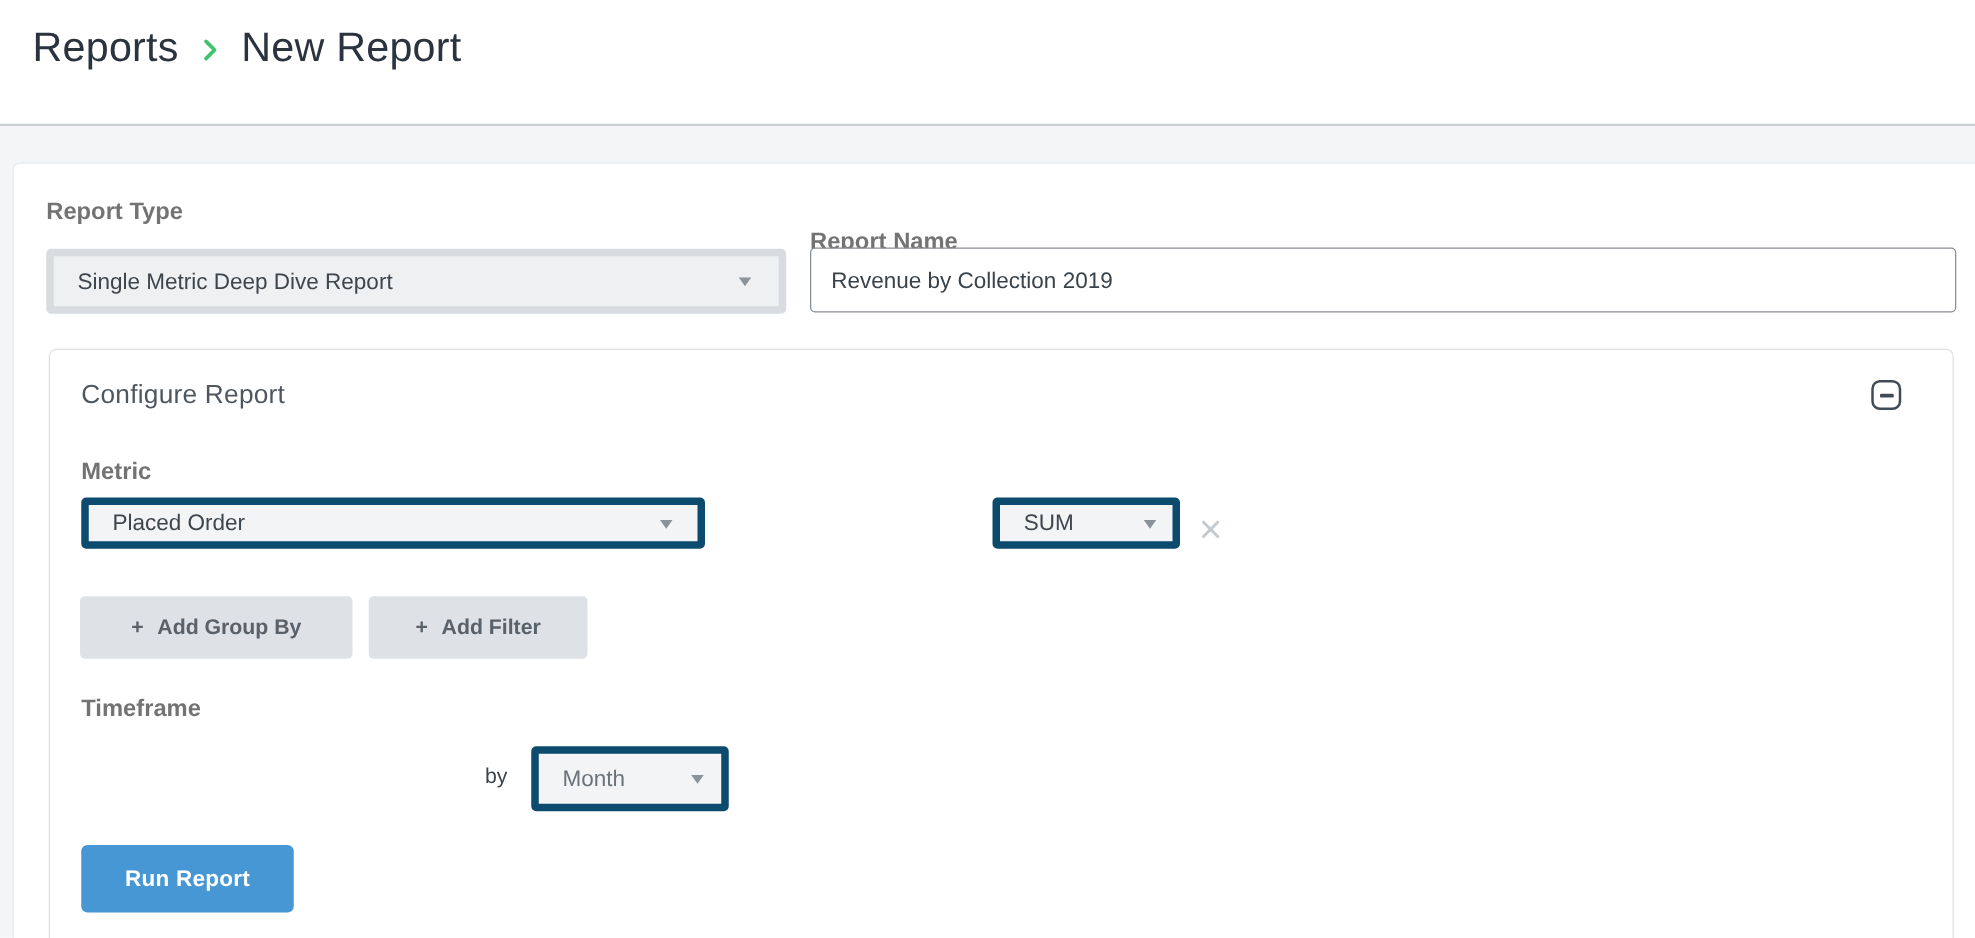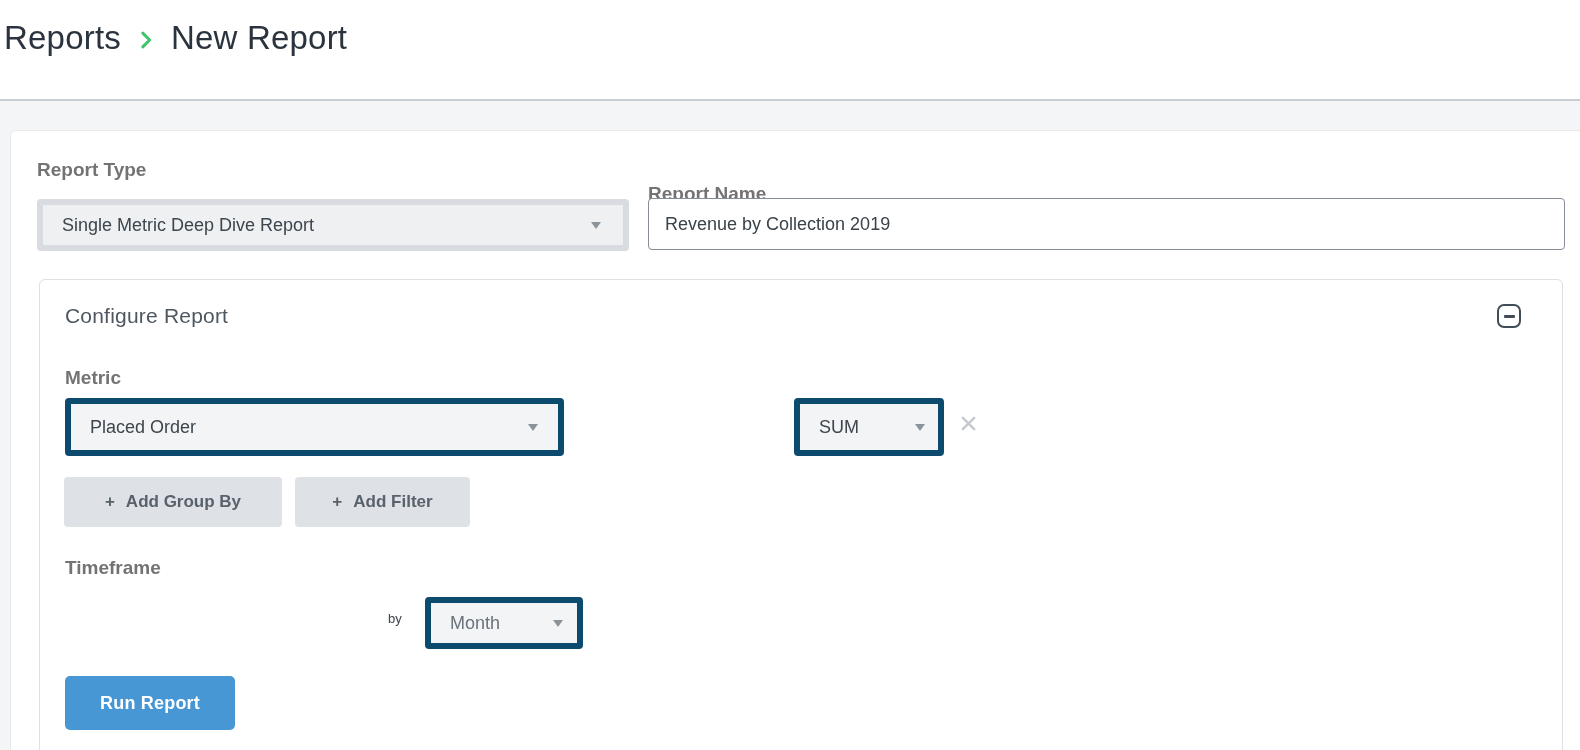--- a/index.html
+++ b/index.html
@@ -1,20 +1,20 @@
 <!DOCTYPE html>
 <html><head>
 <meta charset="utf-8">
 <style>
   * { margin: 0; padding: 0; box-sizing: border-box; }
   html, body { width: 1580px; height: 750px; overflow: hidden; background: #ffffff;
     font-family: "Liberation Sans", sans-serif; }
 
   
-  .topbar { position: absolute; left: 4px; top: 12px; height: 52px;
+  .topbar { position: absolute; left: 26px; top: 12px; height: 52px;
     display: flex; align-items: center; gap: 14px; }
   .crumb { font-size: 33px; color: #2b333e; letter-spacing: 0.2px; }
   .crumb.link { cursor: pointer; }
   .crumb-sep { display: inline-flex; align-items: center; margin-top: 3px; }
 
   .divider { position: absolute; left: 0; top: 99px; width: 1580px; height: 2px;
     background: #c9ced3; }
 
   
   .content-bg { position: absolute; left: 0; top: 101px; width: 1580px; height: 649px;
@@ -47,32 +47,32 @@
     background: #ffffff; border: 1px solid #dde0e4; border-radius: 6px; }
   .card-title { position: absolute; left: 25px; top: 24px; font-size: 21px;
     color: #4e5760; letter-spacing: 0.2px; }
   .collapse-btn { position: absolute; right: 41px; top: 24px; width: 24px; height: 24px;
     background: #ffffff; border: 2px solid #414c57; border-radius: 7px;
     display: flex; align-items: center; justify-content: center; cursor: pointer; padding: 0; }
   .minus-glyph { display: block; width: 11px; height: 3px; background: #414c57; border-radius: 1px; }
 
   .metric-row, .tf-row { position: absolute; left: 0; width: 100%; }
   .metric-row { top: 118px; height: 50px; }
-  .metric-row .select { height: 58px; }
+  .metric-row .select { height: 41px; }
   .x-icon { position: absolute; left: 916px; top: 13px; width: 24px; height: 24px;
     display: flex; align-items: center; justify-content: center; cursor: pointer; }
 
   .ghost-btn { position: absolute; top: 197px; height: 50px; border: none;
     background: #dee1e5; border-radius: 4px; cursor: pointer;
     font-family: "Liberation Sans", sans-serif; font-size: 17px; font-weight: bold;
     color: #59616a; display: flex; align-items: center; justify-content: center; }
   .ghost-btn .plus { font-weight: bold; margin-right: 11px; font-size: 17px; }
 
   .tf-row { top: 317px; height: 52px; }
-  .by-label { position: absolute; left: 348px; top: 14px; font-size: 13px; color: #3d444c; }
+  .by-label { position: absolute; left: 348px; top: 14px; font-size: 17px; color: #3d444c; }
 
   .run-btn { position: absolute; left: 25px; top: 396px; width: 170px; height: 54px;
     background: #4697d4; border: none; border-radius: 5px; cursor: pointer;
     font-family: "Liberation Sans", sans-serif; font-size: 18px; font-weight: bold;
     color: #ffffff; letter-spacing: 0.2px; }
 </style>
 </head>
 <body>
 
 <header class="topbar">

